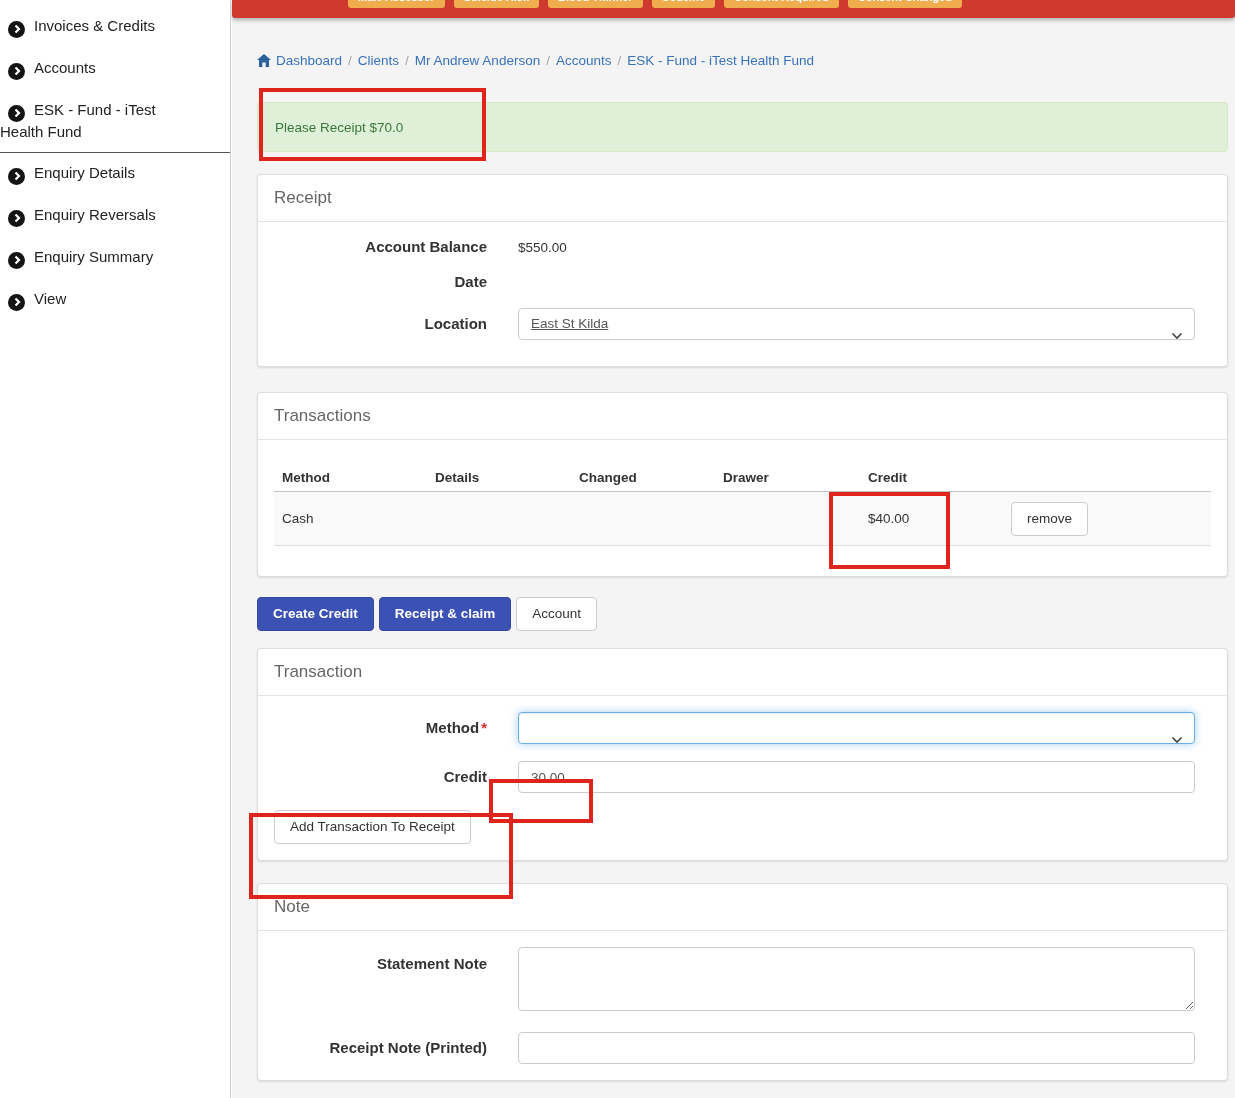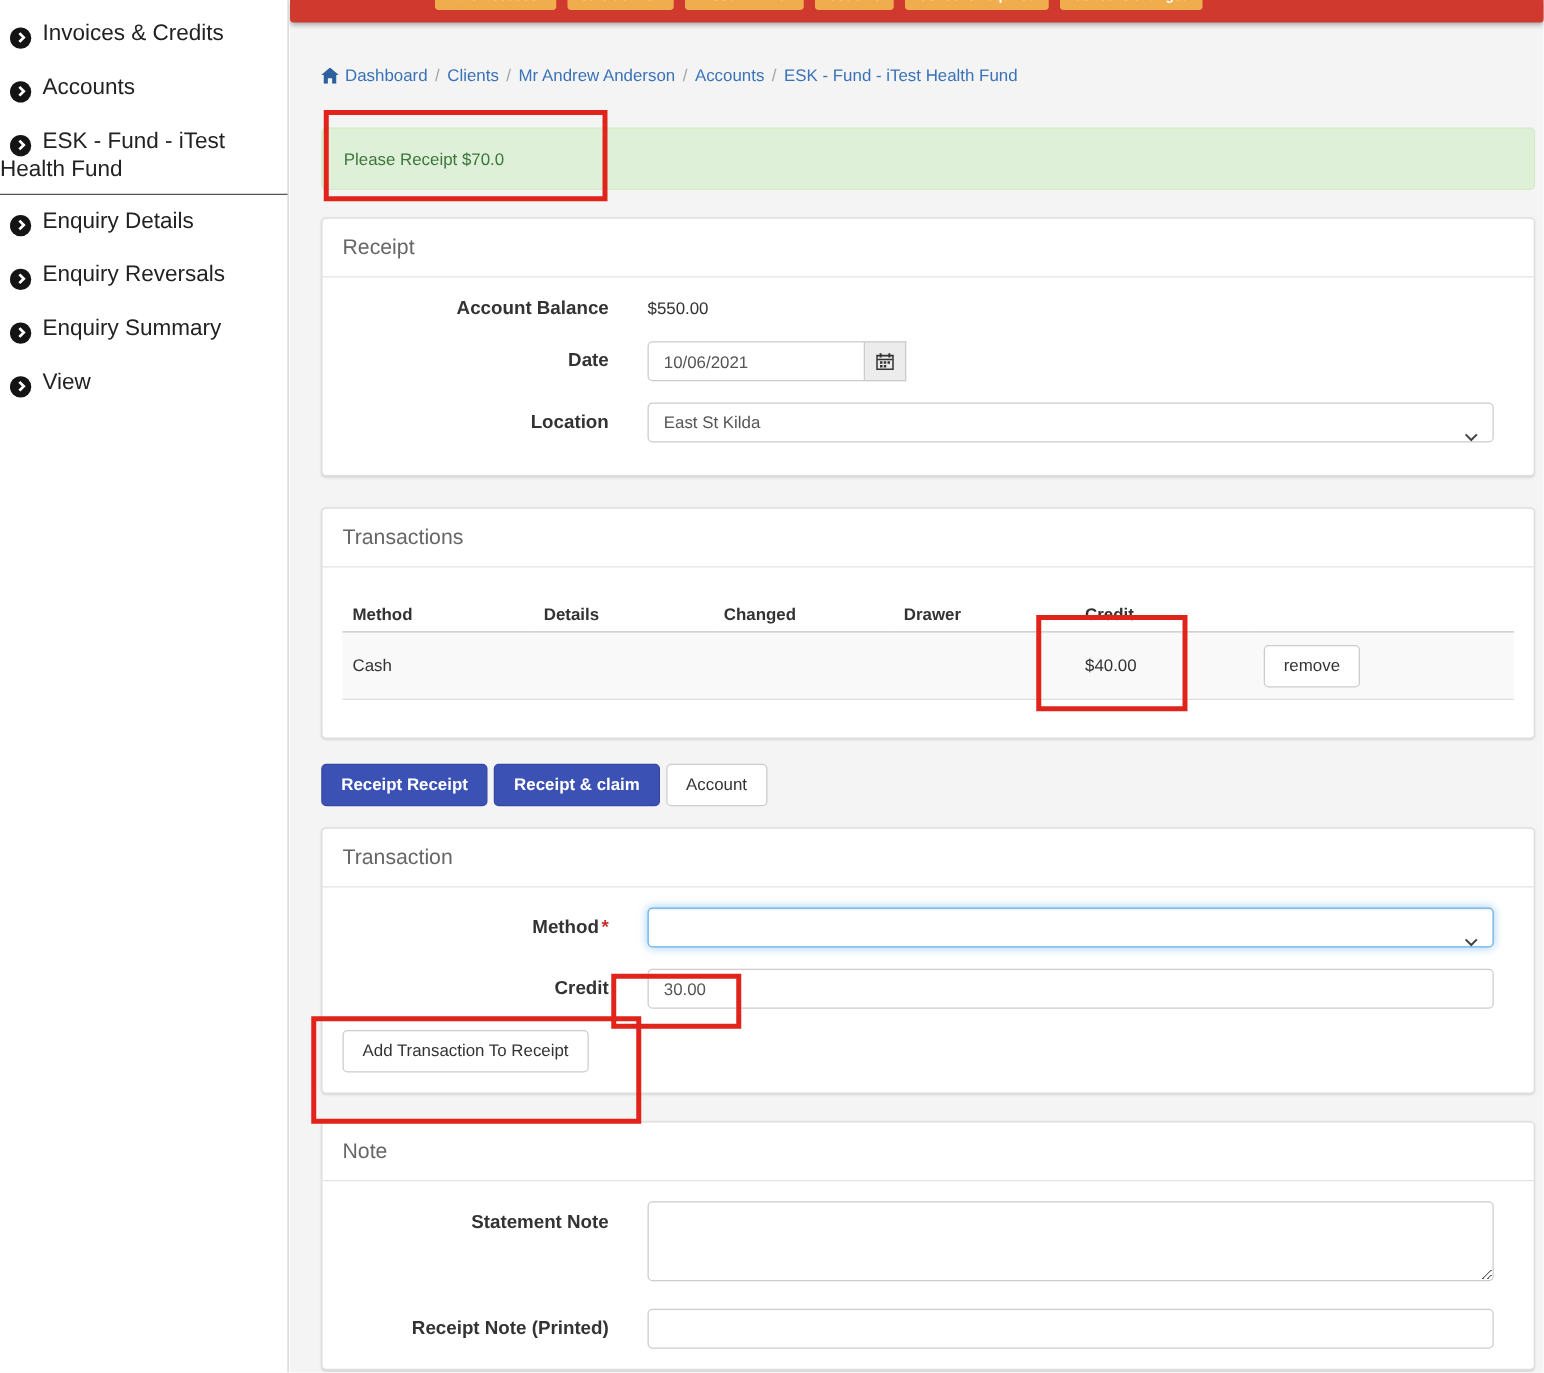--- a/index.html
+++ b/index.html
@@ -3,21 +3,21 @@
 <meta charset="utf-8">
 <style>
   * { margin:0; padding:0; box-sizing:border-box; }
   html,body { width:1235px; height:1098px; overflow:hidden; background:#fff;
               font-family:"Liberation Sans", sans-serif; }
   .page { position:relative; width:1235px; height:1098px; background:#fff; }
 
   
   .sidebar { position:absolute; left:0; top:0; width:231px; height:100%;
              background:#fff; border-right:1px solid #cfcfcf; padding-top:16px; z-index:2; }
-  .nav-item { font-size:18px; color:#222; line-height:20px; margin-bottom:20px;
+  .nav-item { font-size:15px; color:#222; line-height:20px; margin-bottom:20px;
               padding-right:44px; cursor:pointer; }
   .nav-item.two-line { margin-bottom:10px; }
   .nav-icon { display:inline-block; width:17px; height:17px; border-radius:50%;
               background:#141414; margin:0 9px 0 8px; vertical-align:-3px;
               text-align:center; line-height:15px; }
   .nav-divider { border:none; border-top:1px solid #555; margin:0 0 10px 0; }
 
   
   .main { position:absolute; left:232px; top:0; width:1003px; height:100%;
           background:#f4f4f4; }
@@ -66,21 +66,21 @@
                     padding:6px 12px; font-size:13.5px; color:#555; resize:both; outline:none; }
 
   .date-group { display:flex; width:207px; }
   .date-group .text-input { border-radius:4px 0 0 4px; }
   .date-addon { flex:none; width:33px; height:32px; background:#ececec;
                 border:1px solid #ccc; border-left:none; border-radius:0 0 0 0;
                 display:flex; align-items:center; justify-content:center; cursor:pointer; }
 
   .select-box { position:relative; width:100%; height:32px; border:1px solid #ccc;
                 border-radius:4px; background:#fff; font-size:13.5px; color:#555;
-                line-height:30px; padding:0 30px 0 12px; cursor:pointer; }
+                line-height:30px; padding:0 30px 0 12px; cursor:pointer;text-decoration:underline; }
   .select-box .chev { position:absolute; right:11px; top:12px; }
   .select-box.focused { border-color:#66afe9;
                         box-shadow:inset 0 1px 1px rgba(0,0,0,.075), 0 0 8px rgba(102,175,233,.6); }
 
   
   .tx-table { width:100%; border-collapse:collapse; table-layout:fixed; font-size:13.5px; color:#333; }
   .tx-table th { text-align:left; font-weight:bold; padding:30px 8px 6px 8px;
                  border-bottom:1px solid #c4c4c4; }
   .tx-table td { padding:8px; border-bottom:1px solid #ddd; }
   .tx-table tbody tr { background:#f9f9f9; height:54px; }
@@ -174,38 +174,20 @@
         <div class="panel-header">Receipt</div>
         <div class="panel-body" style="padding-bottom:26px;">
           <div class="form-row">
             <div class="form-label">Account Balance</div>
             <div class="form-field">
               <span class="static-value">$550.00</span>
             </div>
           </div>
           <div class="form-row">
             <div class="form-label">Date</div>
-            <div class="form-field">
-              <div class="date-group">
-                <input class="text-input" type="text" value="10/06/2021" style="">
-                <span class="date-addon">
-                  <svg width="14" height="14" viewBox="0 0 14 14">
-                      <rect x="0.5" y="2.5" width="13" height="11" fill="none" stroke="#333" stroke-width="1.4"></rect>
-                      <line x1="3.5" y1="0.5" x2="3.5" y2="4" stroke="#333" stroke-width="1.6"></line>
-                      <line x1="10.5" y1="0.5" x2="10.5" y2="4" stroke="#333" stroke-width="1.6"></line>
-                      <line x1="1" y1="5.5" x2="13" y2="5.5" stroke="#333" stroke-width="1.2"></line>
-                      <rect x="3" y="7" width="2" height="2" fill="#333"></rect>
-                      <rect x="6" y="7" width="2" height="2" fill="#333"></rect>
-                      <rect x="9" y="7" width="2" height="2" fill="#333"></rect>
-                      <rect x="3" y="10" width="2" height="2" fill="#333"></rect>
-                      <rect x="6" y="10" width="2" height="2" fill="#333"></rect>
-                    </svg>
-                </span>
-              </div>
-            </div>
           </div>
           <div class="form-row">
             <div class="form-label">Location</div>
             <div class="form-field">
               <div class="select-box">
                 <span>East St Kilda</span>
                 <span class="chev"><svg width="12" height="8">
                       <path d="M1.5 1.5 L6 6 L10.5 1.5" stroke="#444" stroke-width="1.6" fill="none"></path>
                     </svg></span>
               </div>
@@ -246,21 +228,21 @@
                 <td>
                   <button class="btn btn-default">remove</button>
                 </td>
               </tr>
             </tbody>
           </table>
         </div>
       </div>
 
       <div class="actions-row">
-        <button class="btn btn-primary">Receipt Receipt</button>
+        <button class="btn btn-primary">Create Credit</button>
         <button class="btn btn-primary">Receipt &amp; claim</button>
         <button class="btn btn-default">Account</button>
       </div>
 
       <div class="panel mb-note">
         <div class="panel-header">Transaction</div>
         <div class="panel-body">
           <div class="form-row">
             <div class="form-label"><span>Method</span><span class="req">*</span></div>
             <div class="form-field">

